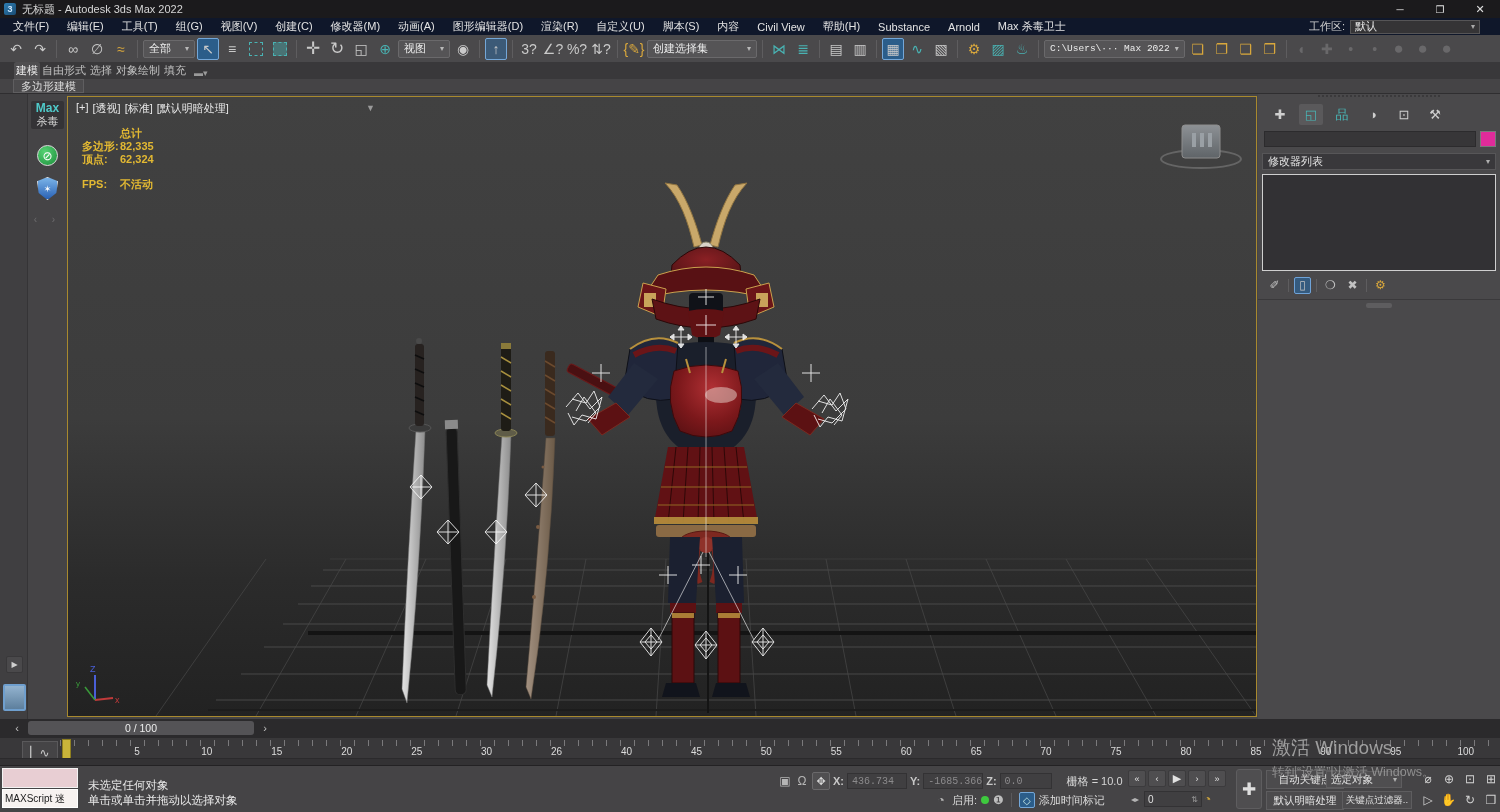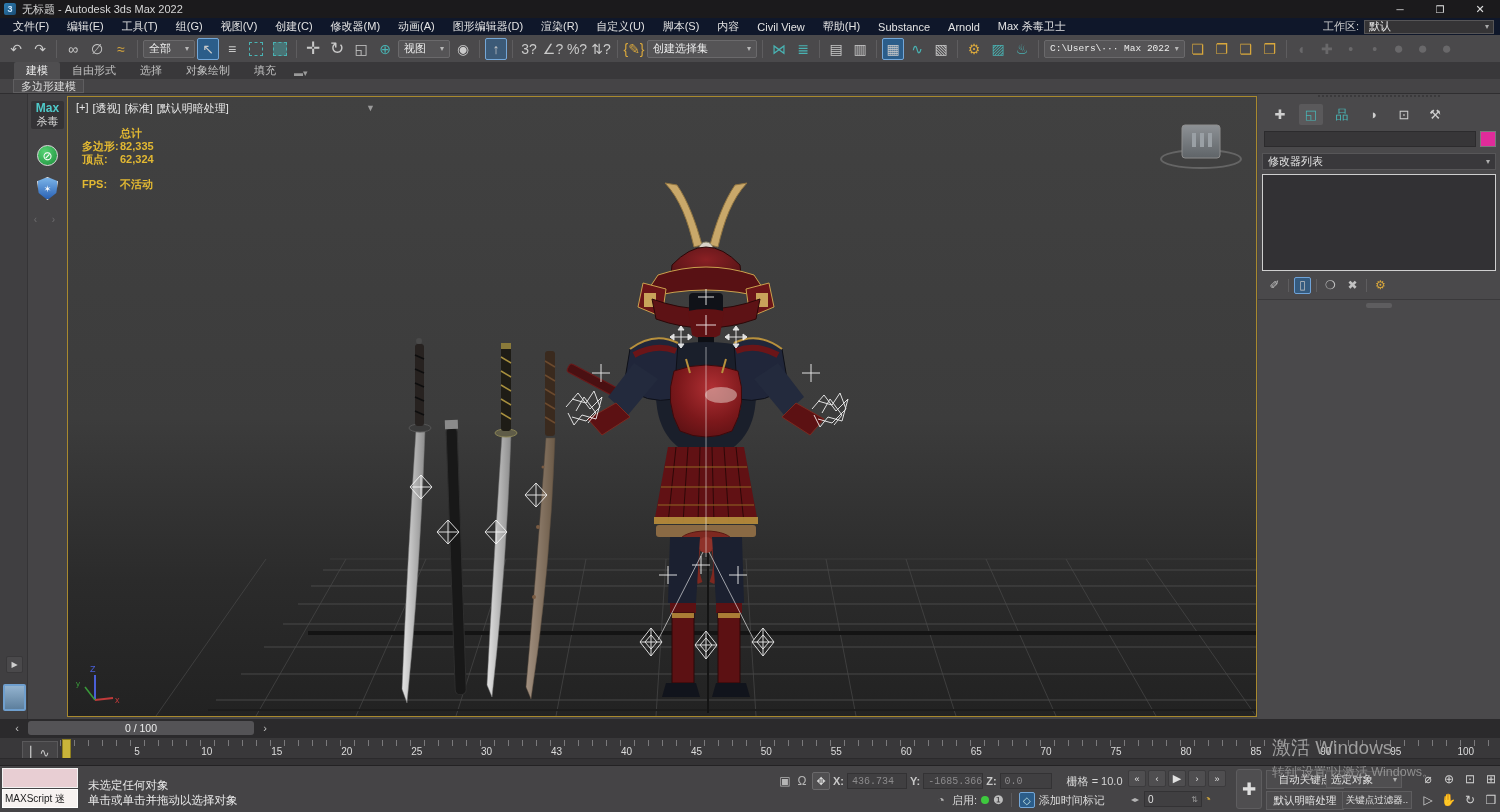--- a/index.html
+++ b/index.html
@@ -15,21 +15,21 @@
             display:flex;align-items:center;justify-content:center;font-weight:bold;}
   .win-controls{margin-left:auto;display:flex;}
   .win-btn{width:40px;height:18px;display:flex;align-items:center;justify-content:center;
            color:#e0e0e0;font-size:10px;}
   .win-btn:last-child{font-size:11px;}
 
   
   .menubar{position:absolute;left:0;top:18px;width:1500px;height:17px;background:#0f172a;
            display:flex;align-items:center;font-size:11px;color:#e3e3e3;padding-left:4px;text-align:center;}
   .menu-item{padding:0 9px;white-space:nowrap;cursor:default;}
-  .workspace{margin-left:auto;display:flex;align-items:center;gap:5px;padding-right:6px;color:#cfcfcf;}
+  .workspace{margin-left:auto;display:flex;align-items:center;gap:5px;padding-right:20px;color:#cfcfcf;}
   .ws-box{width:130px;height:14px;background:#353436;border:1px solid #565557;color:#e6e6e6;
           font-size:11px;padding:0 4px;display:flex;align-items:center;justify-content:space-between;}
   .ws-box .car{font-size:8px;color:#aaa;}
 
   
   .toolbar{position:absolute;left:0;top:35px;width:1500px;height:28px;background:#4a494b;
            border-bottom:1px solid #39383a;display:flex;align-items:center;padding-left:4px;}
   .tb{height:22px;min-width:22px;display:flex;align-items:center;justify-content:center;
       color:#c9c9c9;margin:0 1px;font-size:14px;position:relative;}
   .tb .lb{font-size:11px;}
@@ -44,21 +44,21 @@
   .tb.teal{color:#49b3b3;}
   .tb.gold{color:#d8a73c;}
   .tb.disabled{color:#69686a;}
   .tb.big{font-size:17px;}
   .tb.dashbox::after{content:"";width:12px;height:12px;border:1px dashed #49b3b3;}
   .tb.dashbox2::after{content:"";width:12px;height:12px;border:1px dashed #49b3b3;background:#49b3b366;}
 
   
   .ribbon{position:absolute;left:0;top:63px;width:1500px;height:16px;background:#39383a;
           display:flex;align-items:flex-end;font-size:11px;color:#c2c2c2;padding-left:14px;}
-  .rtab{padding:1px 12px;cursor:default;white-space:nowrap;}
+  .rtab{padding:1px 2px;cursor:default;white-space:nowrap;}
   .rtab.active{background:#4f4e50;color:#eee;border-radius:2px 2px 0 0;}
   .rtab.overflow{padding:1px 6px;color:#9a9a9a;font-size:9px;}
   .subribbon{position:absolute;left:0;top:79px;width:1500px;height:15px;background:#454446;
              border-bottom:1px solid #2f2e30;display:flex;align-items:center;}
   .subtab{margin-left:13px;height:14px;padding:0 7px;font-size:11px;color:#ddd;background:#4c4b4d;
           border:1px solid #5f5e60;display:flex;align-items:center;}
 
   
   .left-rail{position:absolute;left:0;top:94px;width:28px;height:625px;background:#403f41;
              border-right:1px solid #353436;}
@@ -871,21 +871,21 @@
     <div class="ticks"></div>
     <div class="ruler-nums">
 
     <span class="ruler-num">0</span>
         <span class="ruler-num">5</span>
         <span class="ruler-num">10</span>
         <span class="ruler-num">15</span>
         <span class="ruler-num">20</span>
         <span class="ruler-num">25</span>
         <span class="ruler-num">30</span>
-        <span class="ruler-num">43</span>
+        <span class="ruler-num">26</span>
         <span class="ruler-num">40</span>
         <span class="ruler-num">45</span>
         <span class="ruler-num">50</span>
         <span class="ruler-num">55</span>
         <span class="ruler-num">60</span>
         <span class="ruler-num">65</span>
         <span class="ruler-num">70</span>
         <span class="ruler-num">75</span>
         <span class="ruler-num">80</span>
         <span class="ruler-num">85</span>

